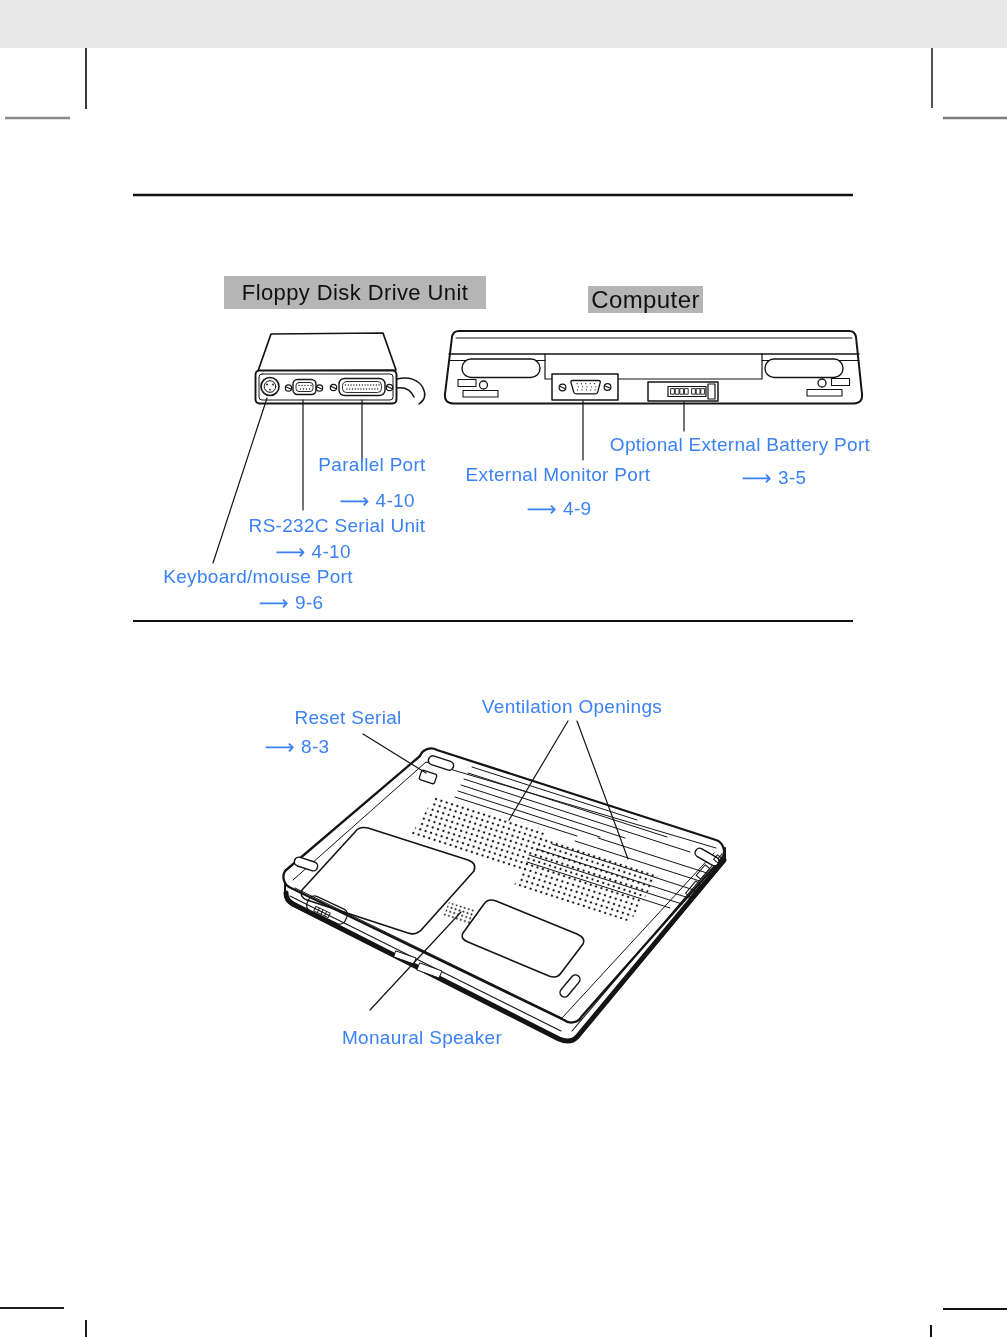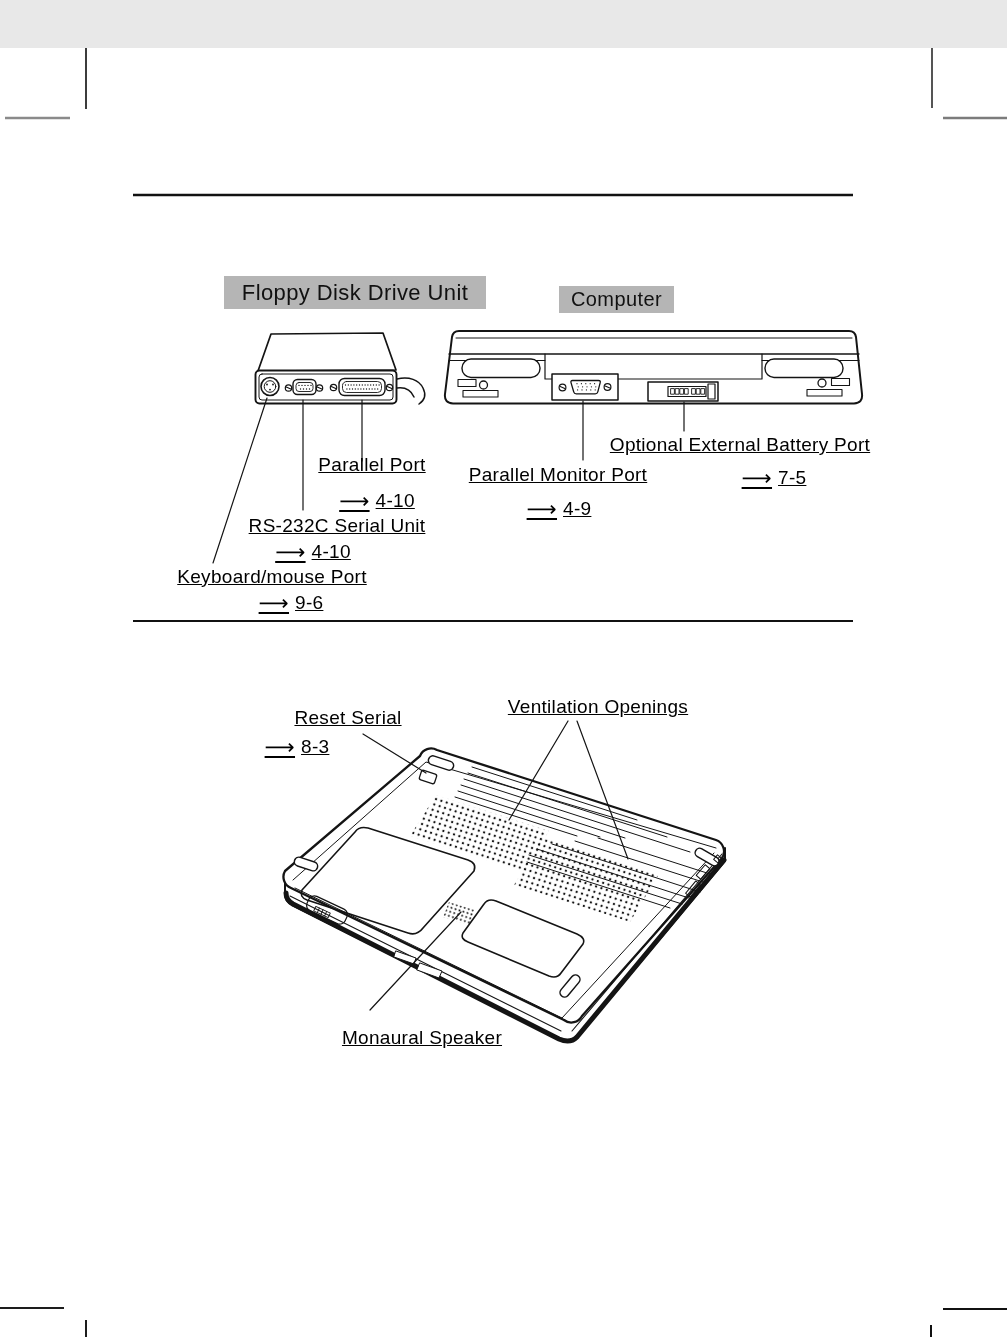--- a/index.html
+++ b/index.html
@@ -12,49 +12,48 @@
     overflow:hidden;
     margin-top:48px;
   }
   svg.art{position:absolute;left:0;top:0;width:1007px;height:1337px;}
   .lbl,.ref{
     position:absolute;
     transform:translateX(-50%);
     white-space:nowrap;
     font-size:19px;
     letter-spacing:.3px;
-    color:#000000;
+    color:#3b82f6;
     line-height:21px;
-    text-decoration:underline;
   }
   .ref{display:flex;align-items:center;gap:6px;}
   .ref .arr{font-size:21px;line-height:18px;}
   .hdr{
     position:absolute;
     background:#b5b5b5;
     color:#111;
     display:flex;align-items:center;justify-content:center;
     letter-spacing:.4px;
   }
   #hdr-floppy{left:224px;top:228px;width:262px;height:33px;font-size:22px;}
-  #hdr-computer{left:559px;top:238px;width:115px;height:27px;font-size:20px;}
+  #hdr-computer{left:588px;top:238px;width:115px;height:27px;font-size:24px;}
 
   #lbl-parallel{left:372px;top:406px;}
   #ref-parallel{left:377px;top:442px;}
   #lbl-extmon{left:558px;top:416px;}
   #ref-extmon{left:559px;top:450px;}
   #lbl-battery{left:740px;top:386px;}
   #ref-battery{left:774px;top:419px;}
   #lbl-rs232{left:337px;top:467px;}
   #ref-rs232{left:313px;top:493px;}
-  #lbl-kbd{left:272px;top:518px;}
+  #lbl-kbd{left:258px;top:518px;}
   #ref-kbd{left:291px;top:544px;}
   #lbl-reset{left:348px;top:659px;}
   #ref-reset{left:297px;top:688px;}
-  #lbl-vent{left:598px;top:648px;}
+  #lbl-vent{left:572px;top:648px;}
   #lbl-speaker{left:422px;top:979px;}
 </style>
 </head>
 <body>
 
 <div class="page">
 
   <svg class="art" viewBox="0 0 1007 1337">
     <defs>
       <pattern id="halftone" width="5.6" height="5.6" patternUnits="userSpaceOnUse" patternTransform="rotate(18)">
@@ -288,30 +287,30 @@
 
   <div class="hdr" id="hdr-floppy">Floppy Disk Drive Unit</div>
   <div class="hdr" id="hdr-computer">Computer</div>
 
   <div class="lbl" id="lbl-parallel">Parallel Port</div>
   <div class="ref" id="ref-parallel">
     <span class="arr">⟶</span>
     <span>4-10</span>
   </div>
 
-  <div class="lbl" id="lbl-extmon">Parallel Monitor Port</div>
+  <div class="lbl" id="lbl-extmon">External Monitor Port</div>
   <div class="ref" id="ref-extmon">
     <span class="arr">⟶</span>
     <span>4-9</span>
   </div>
 
   <div class="lbl" id="lbl-battery">Optional External Battery Port</div>
   <div class="ref" id="ref-battery">
     <span class="arr">⟶</span>
-    <span>7-5</span>
+    <span>3-5</span>
   </div>
 
   <div class="lbl" id="lbl-rs232">RS-232C Serial Unit</div>
   <div class="ref" id="ref-rs232">
     <span class="arr">⟶</span>
     <span>4-10</span>
   </div>
 
   <div class="lbl" id="lbl-kbd">Keyboard/mouse Port</div>
   <div class="ref" id="ref-kbd">

